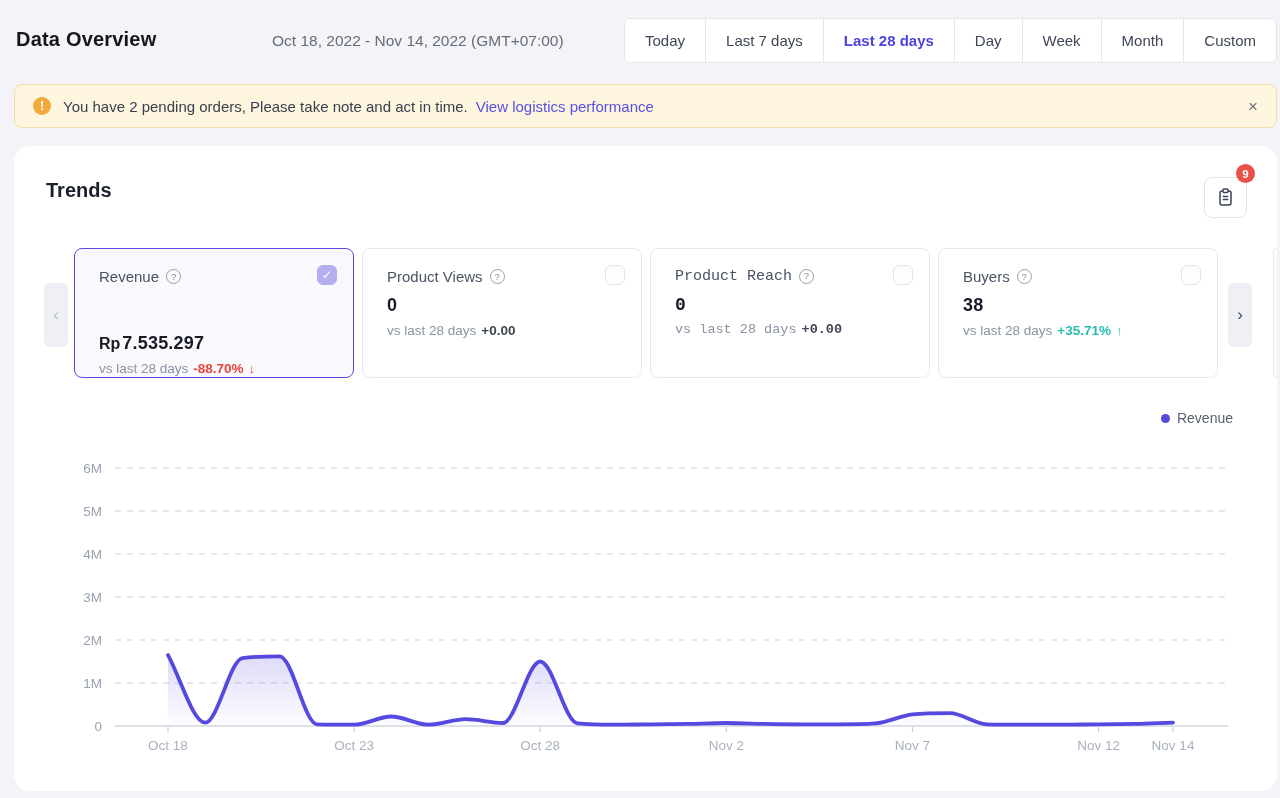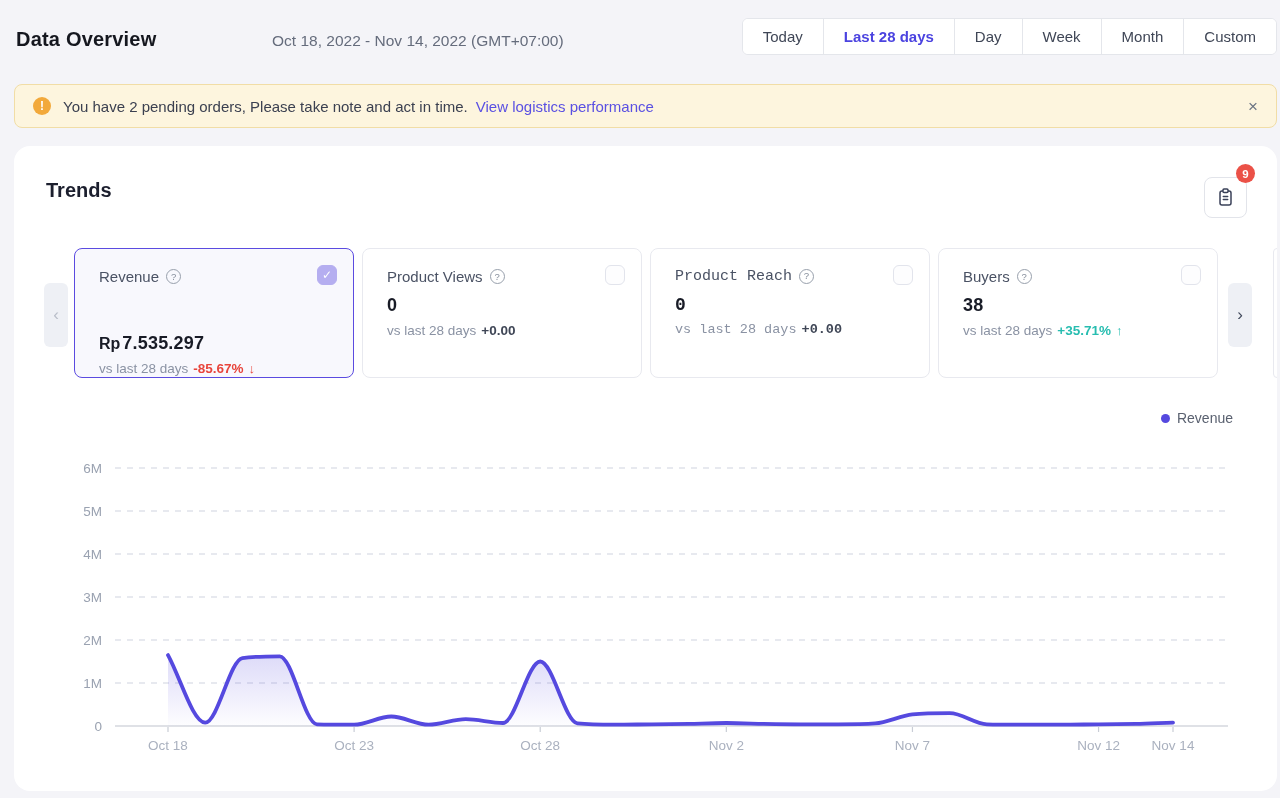--- a/index.html
+++ b/index.html
@@ -2,21 +2,21 @@
 <html><head>
 <meta charset="utf-8">
 <style>
   * { margin:0; padding:0; box-sizing:border-box; }
   html,body { width:1280px; height:798px; overflow:hidden; }
   body { font-family:"Liberation Sans","DejaVu Sans",sans-serif; background:#f4f4f8; position:relative; color:#1c1f2e; }
 
   
   .page-title { position:absolute; left:16px; top:28px; font-size:20px; font-weight:700; color:#15171f; letter-spacing:.2px; }
   .date-range { position:absolute; left:272px; top:32px; font-size:15.5px; color:#656c7c; }
-  .range-tabs { position:absolute; right:3px; top:18px; height:37px; display:flex; background:#fff; border:1px solid #e4e6eb; border-radius:6px; overflow:hidden; }
+  .range-tabs { position:absolute; right:3px; top:18px; height:45px; display:flex; background:#fff; border:1px solid #e4e6eb; border-radius:6px; overflow:hidden; }
   .range-tab { display:flex; align-items:center; padding:0 20px; font-size:15px; color:#3f4656; border-right:1px solid #e4e6eb; cursor:pointer; background:#fff; white-space:nowrap; }
   .range-tab:last-child { border-right:none; }
   .range-tab.active { color:#4b43e0; font-weight:600;text-align:center; }
 
   
   .banner { position:absolute; left:14px; right:3px; top:84px; height:44px; background:#fdf5de; border:1px solid #f1dda6; border-radius:8px; display:flex; align-items:center; padding:0 18px; }
   .warn-icon { width:18px; height:18px; border-radius:50%; background:#f2a93b; color:#fff; font-size:12px; font-weight:700; display:flex; align-items:center; justify-content:center; margin-right:12px; flex:0 0 auto; }
   .banner-text { font-size:15px; color:#3b4050; }
   .banner-link { font-size:15px; color:#5a50e2; margin-left:8px; cursor:pointer; text-decoration:none; }
   .banner-close { position:absolute; right:18px; top:50%; transform:translateY(-50%); font-size:17px; color:#6b7483; cursor:pointer; line-height:1; }
@@ -57,20 +57,21 @@
   #trend-chart { position:absolute; left:0; top:250px; }
 </style>
 </head>
 <body>
 
 <div class="page-title">Data Overview</div>
 <div class="date-range">Oct 18, 2022 - Nov 14, 2022 (GMT+07:00)</div>
 
 <div class="range-tabs">
   <div class="range-tab">Today</div>
+  <div class="range-tab">Last 7 days</div>
   <div class="range-tab active">Last 28 days</div>
   <div class="range-tab">Day</div>
   <div class="range-tab">Week</div>
   <div class="range-tab">Month</div>
   <div class="range-tab">Custom</div>
 </div>
 
 <div class="banner">
   <span class="warn-icon">!</span>
   <span class="banner-text">You have 2 pending orders, Please take note and act in time.</span>
@@ -108,21 +109,21 @@
       <span class="checkbox checked">
           <span>✓</span>
         </span>
     </div>
     <div class="card-value-row">
       <span class="value-prefix">Rp</span>
       <span class="card-value">7.535.297</span>
     </div>
     <div class="card-sub">
       <span>vs last 28 days</span>
-      <span class="chg-down">-85.67%</span>
+      <span class="chg-down">-88.70%</span>
       <span class="chg-down chg-arrow">↓</span>
     </div>
   </div>
 
   <div class="card" style="left:348px;">
     <div class="card-head">
       <span class="card-title">Product Views</span>
       <span class="help-icon">?</span>
       <span class="checkbox"></span>
     </div>

